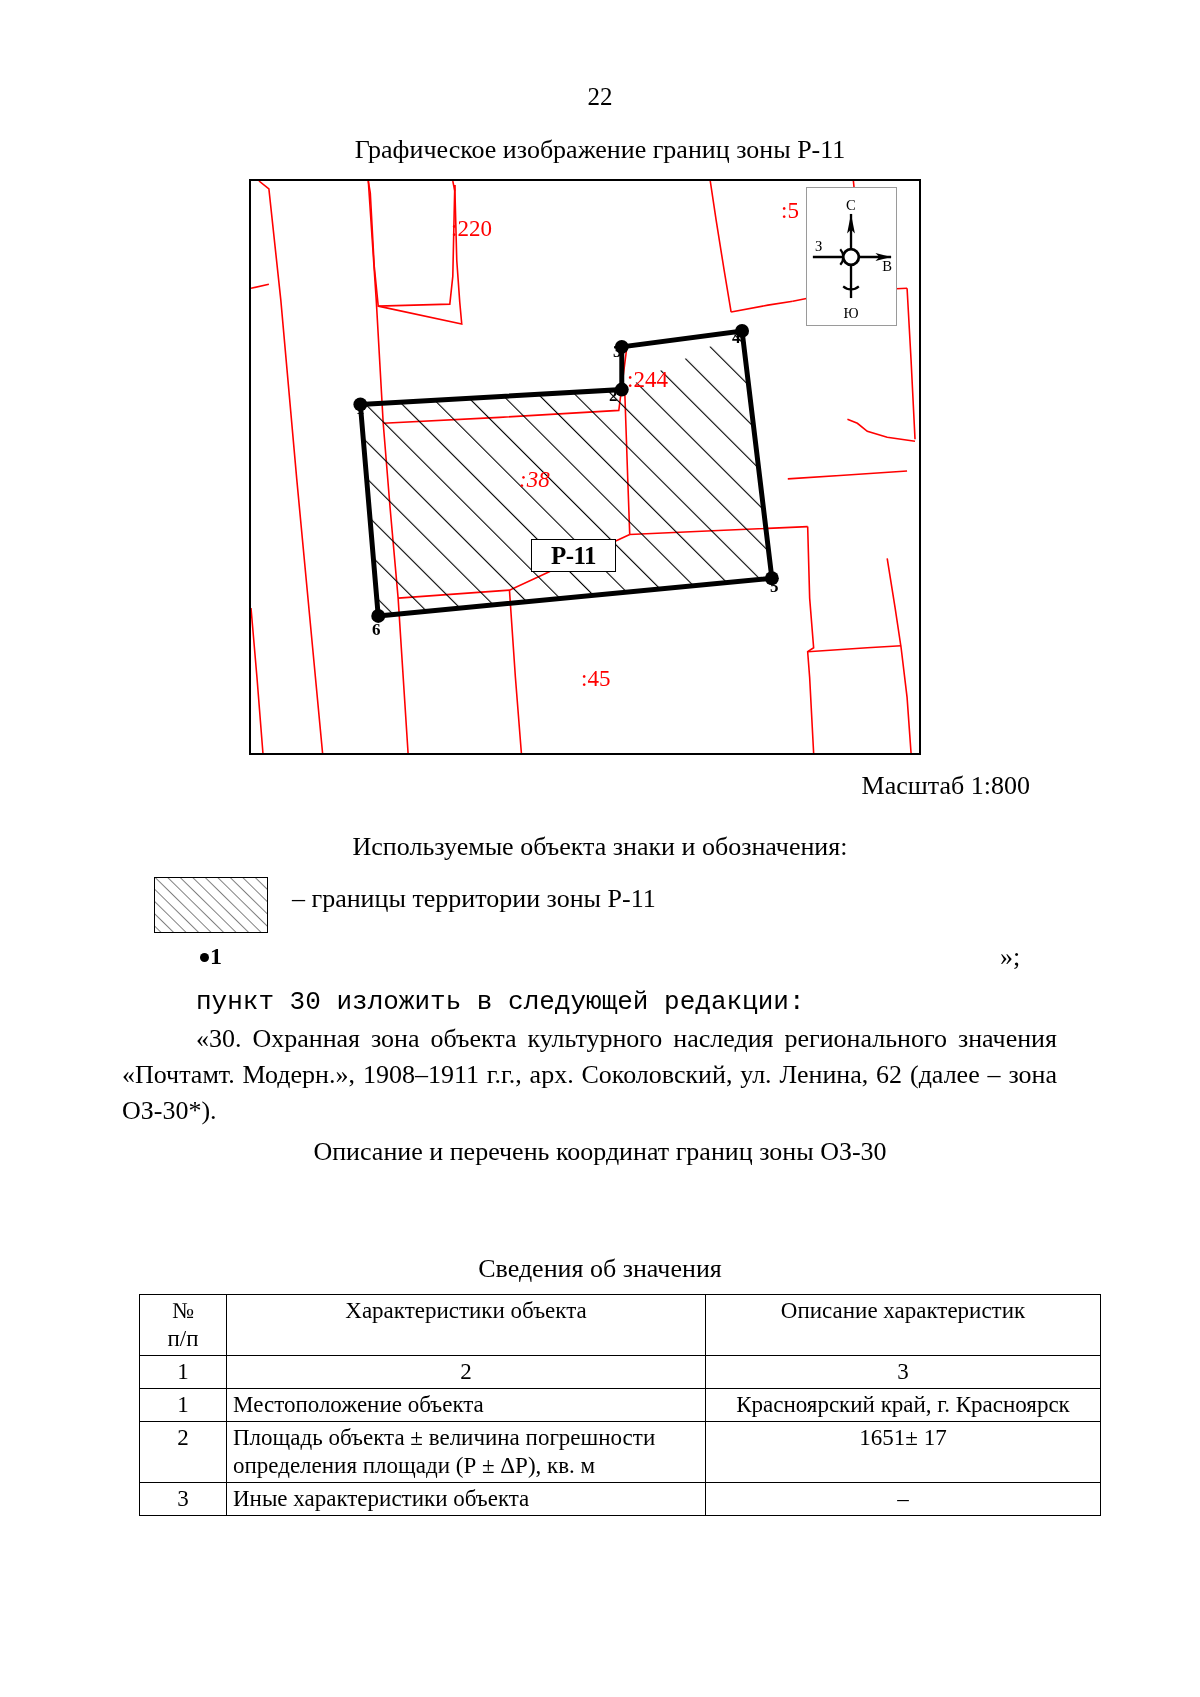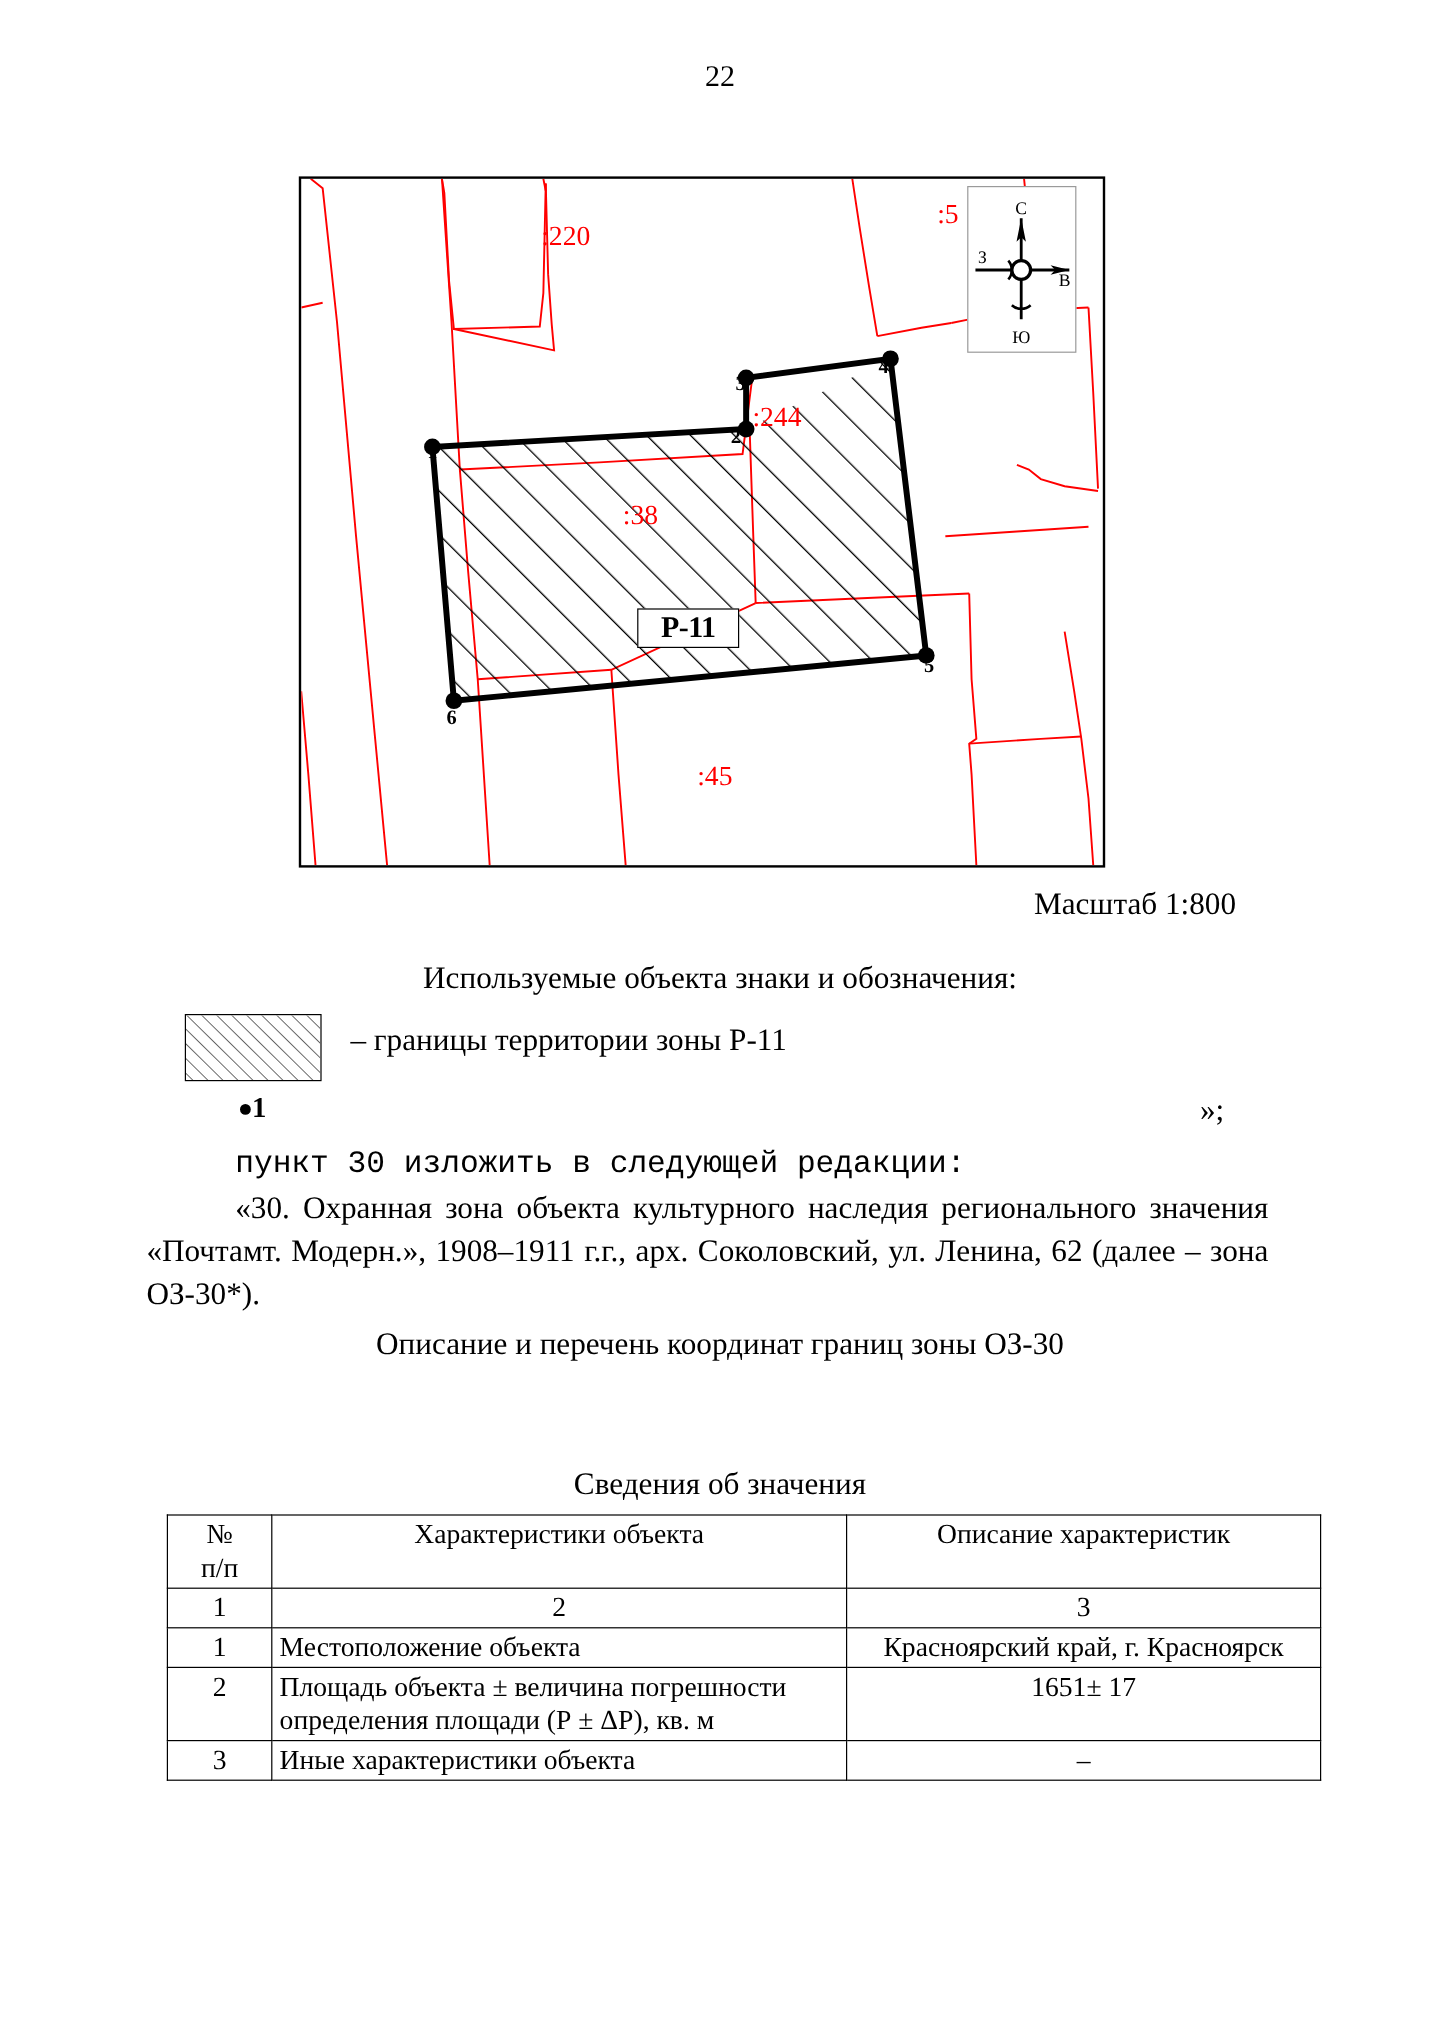--- a/index.html
+++ b/index.html
@@ -11,20 +11,21 @@
     width: 1200px;
     height: 1697px;
     position: relative;
     font-family: "Liberation Serif", "DejaVu Serif", serif;
     color: #000000;
     overflow: hidden;
   }
   .page {
     position: absolute;
     inset: 0;
+    margin-top: 32px;
   }
 
   
   .page-number {
     position: absolute;
     top: 52px;
     left: 0;
     width: 1200px;
     text-align: center;
     font-size: 25px;
@@ -223,20 +224,21 @@
   td.ctr { text-align: center; }
   .hd { text-align: center; }
 </style>
 </head>
 <body>
 
 <div class="page">
 
   <div class="page-number">22</div>
 
+  <div class="map-title">Графическое изображение границ зоны Р-11</div>
 
   <div class="map-frame">
     <svg class="map-svg" viewBox="0 0 672 576" preserveAspectRatio="none">
       <defs>
         <pattern id="hatch45" width="26" height="26" patternUnits="userSpaceOnUse" patternTransform="rotate(-45)">
           <line x1="0" y1="0" x2="0" y2="26" stroke="#000" stroke-width="2.2"></line>
         </pattern>
         <clipPath id="zoneclip">
           <polygon points="110,225 373,210 494,151 524,400 128,438"></polygon>
         </clipPath>
@@ -289,21 +291,21 @@
         <circle cx="373" cy="167" r="7"></circle>
         <circle cx="494" cy="151" r="7"></circle>
         <circle cx="524" cy="400" r="7"></circle>
         <circle cx="128" cy="438" r="7"></circle>
       </g>
     </svg>
   </div>
 
   <div class="cad-label" style="left:451px; top:185px;">:220</div>
   <div class="cad-label" style="left:627px; top:336px;">:244</div>
-  <div class="cad-label" style="left:519px; top:418px;">:38</div>
+  <div class="cad-label" style="left:519px; top:436px;font-style:italic;">:38</div>
   <div class="cad-label" style="left:581px; top:635px;">:45</div>
   <div class="cad-label" style="left:781px; top:167px;">:5</div>
 
   <div class="pt-label" style="left:356px; top:368px;">1</div>
   <div class="pt-label" style="left:609px; top:355px;">2</div>
   <div class="pt-label" style="left:613px; top:311px;">3</div>
   <div class="pt-label" style="left:732px; top:297px;">4</div>
   <div class="pt-label" style="left:770px; top:546px;">5</div>
   <div class="pt-label" style="left:372px; top:589px;">6</div>
 

